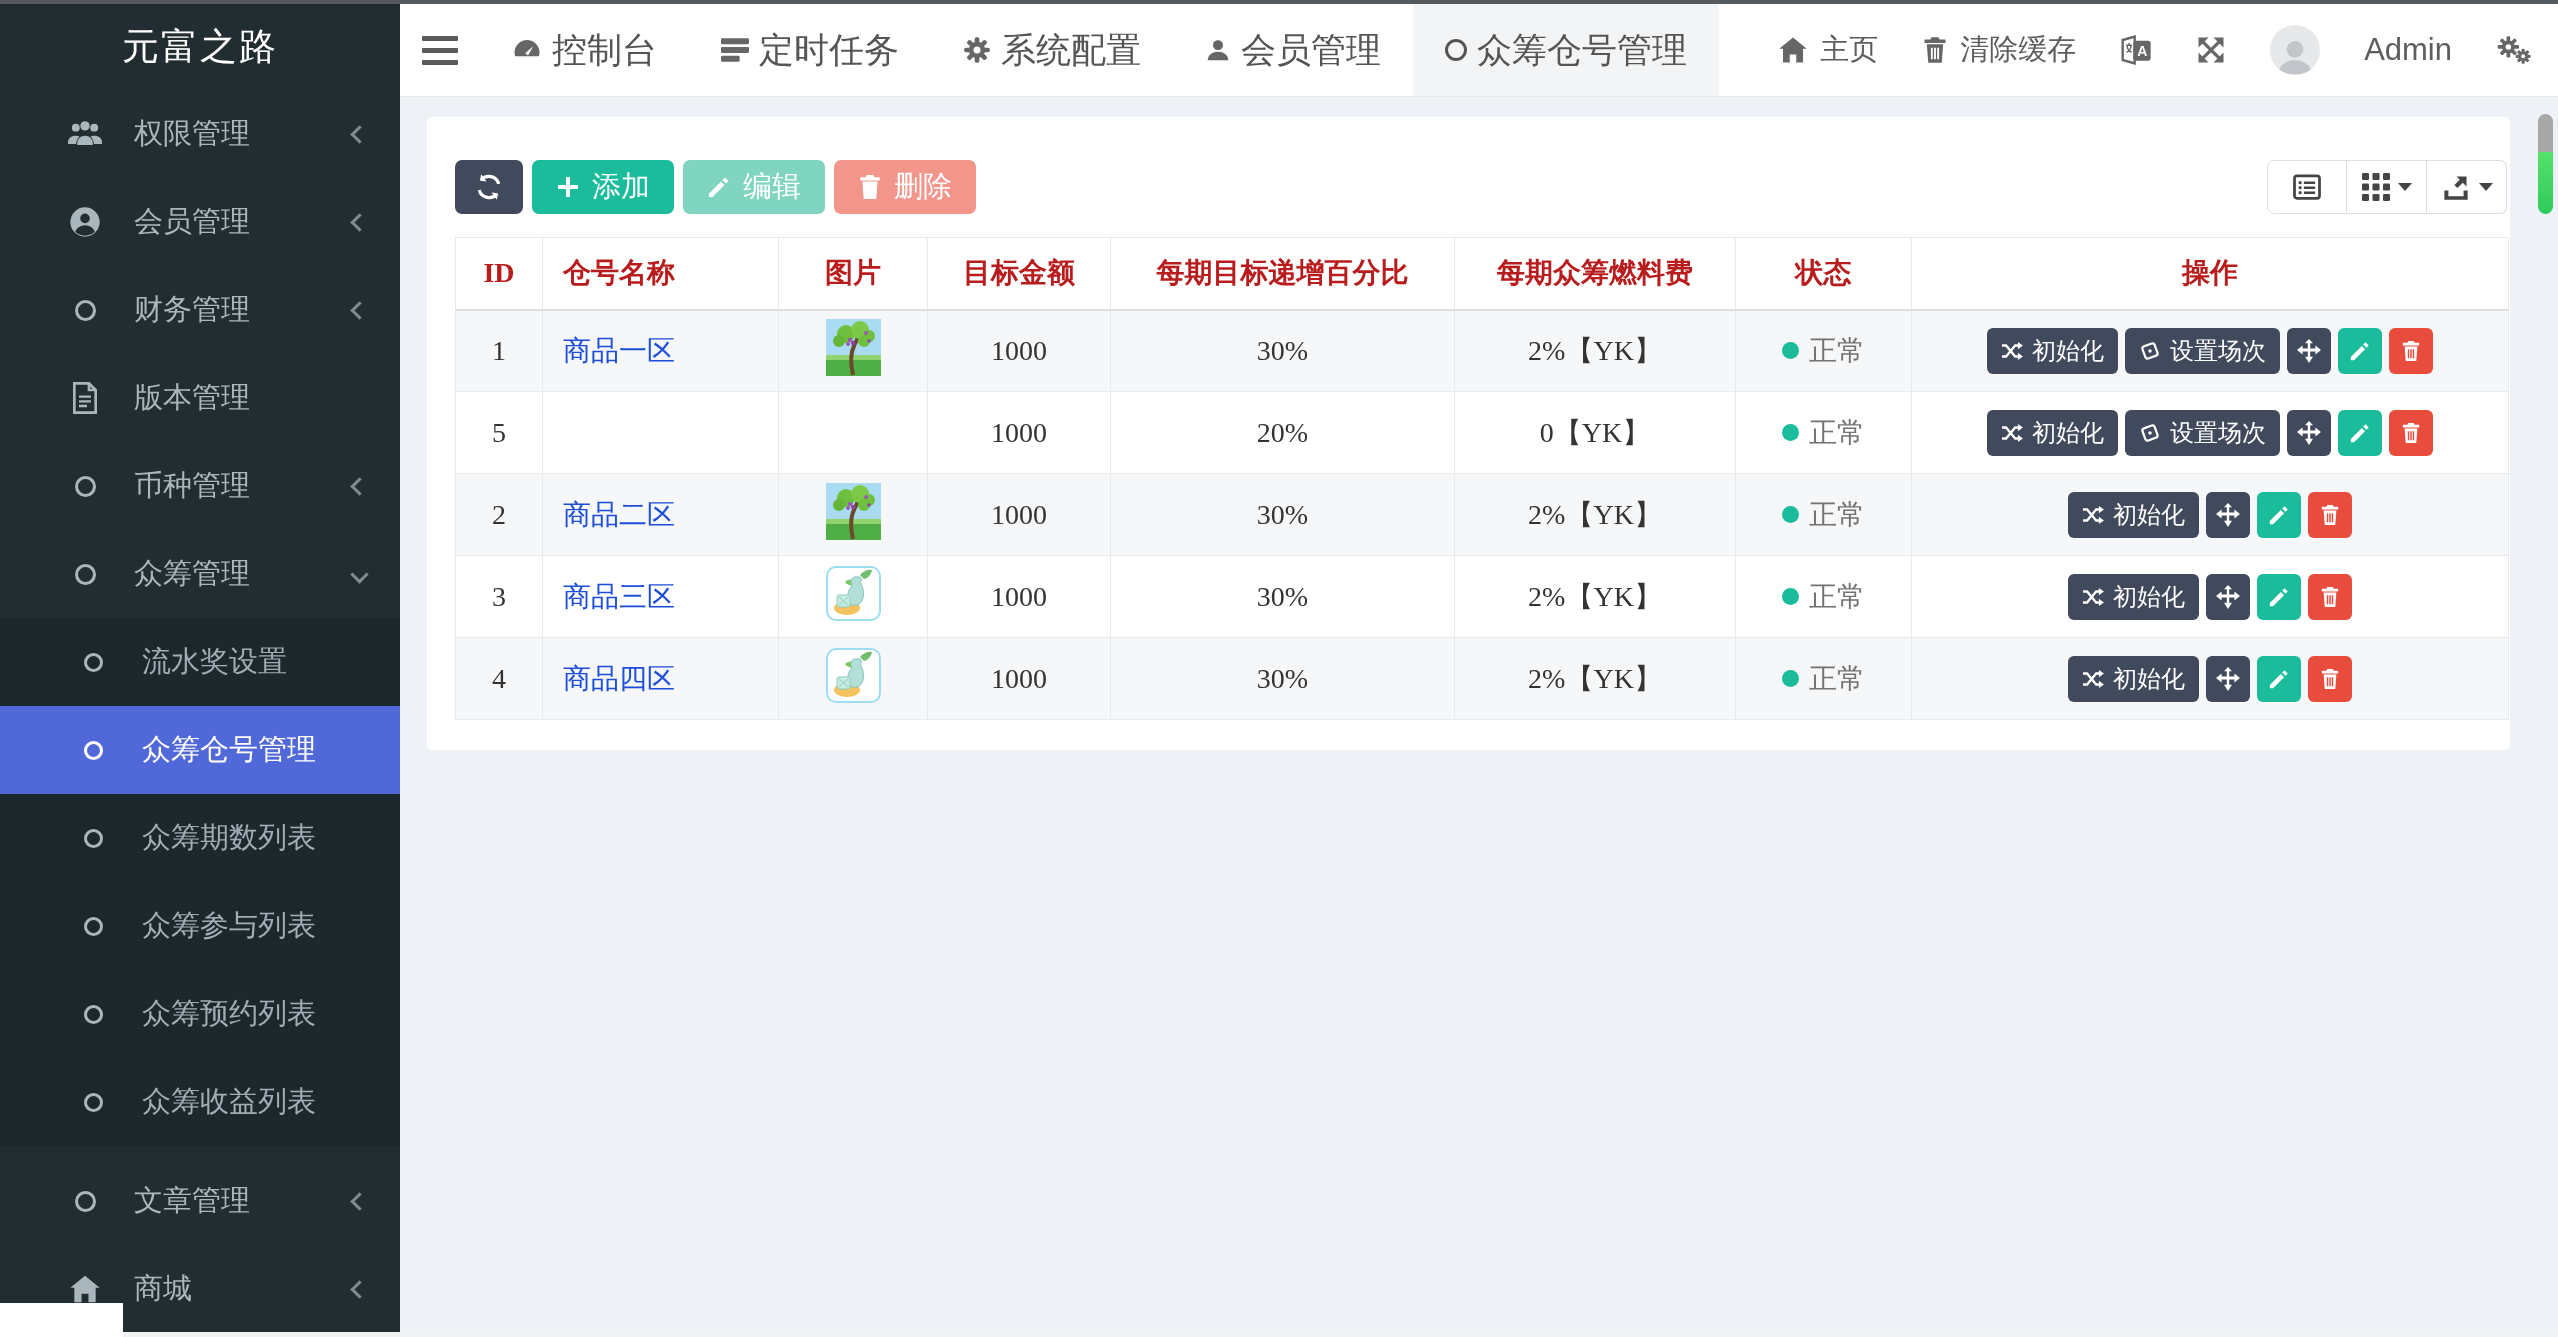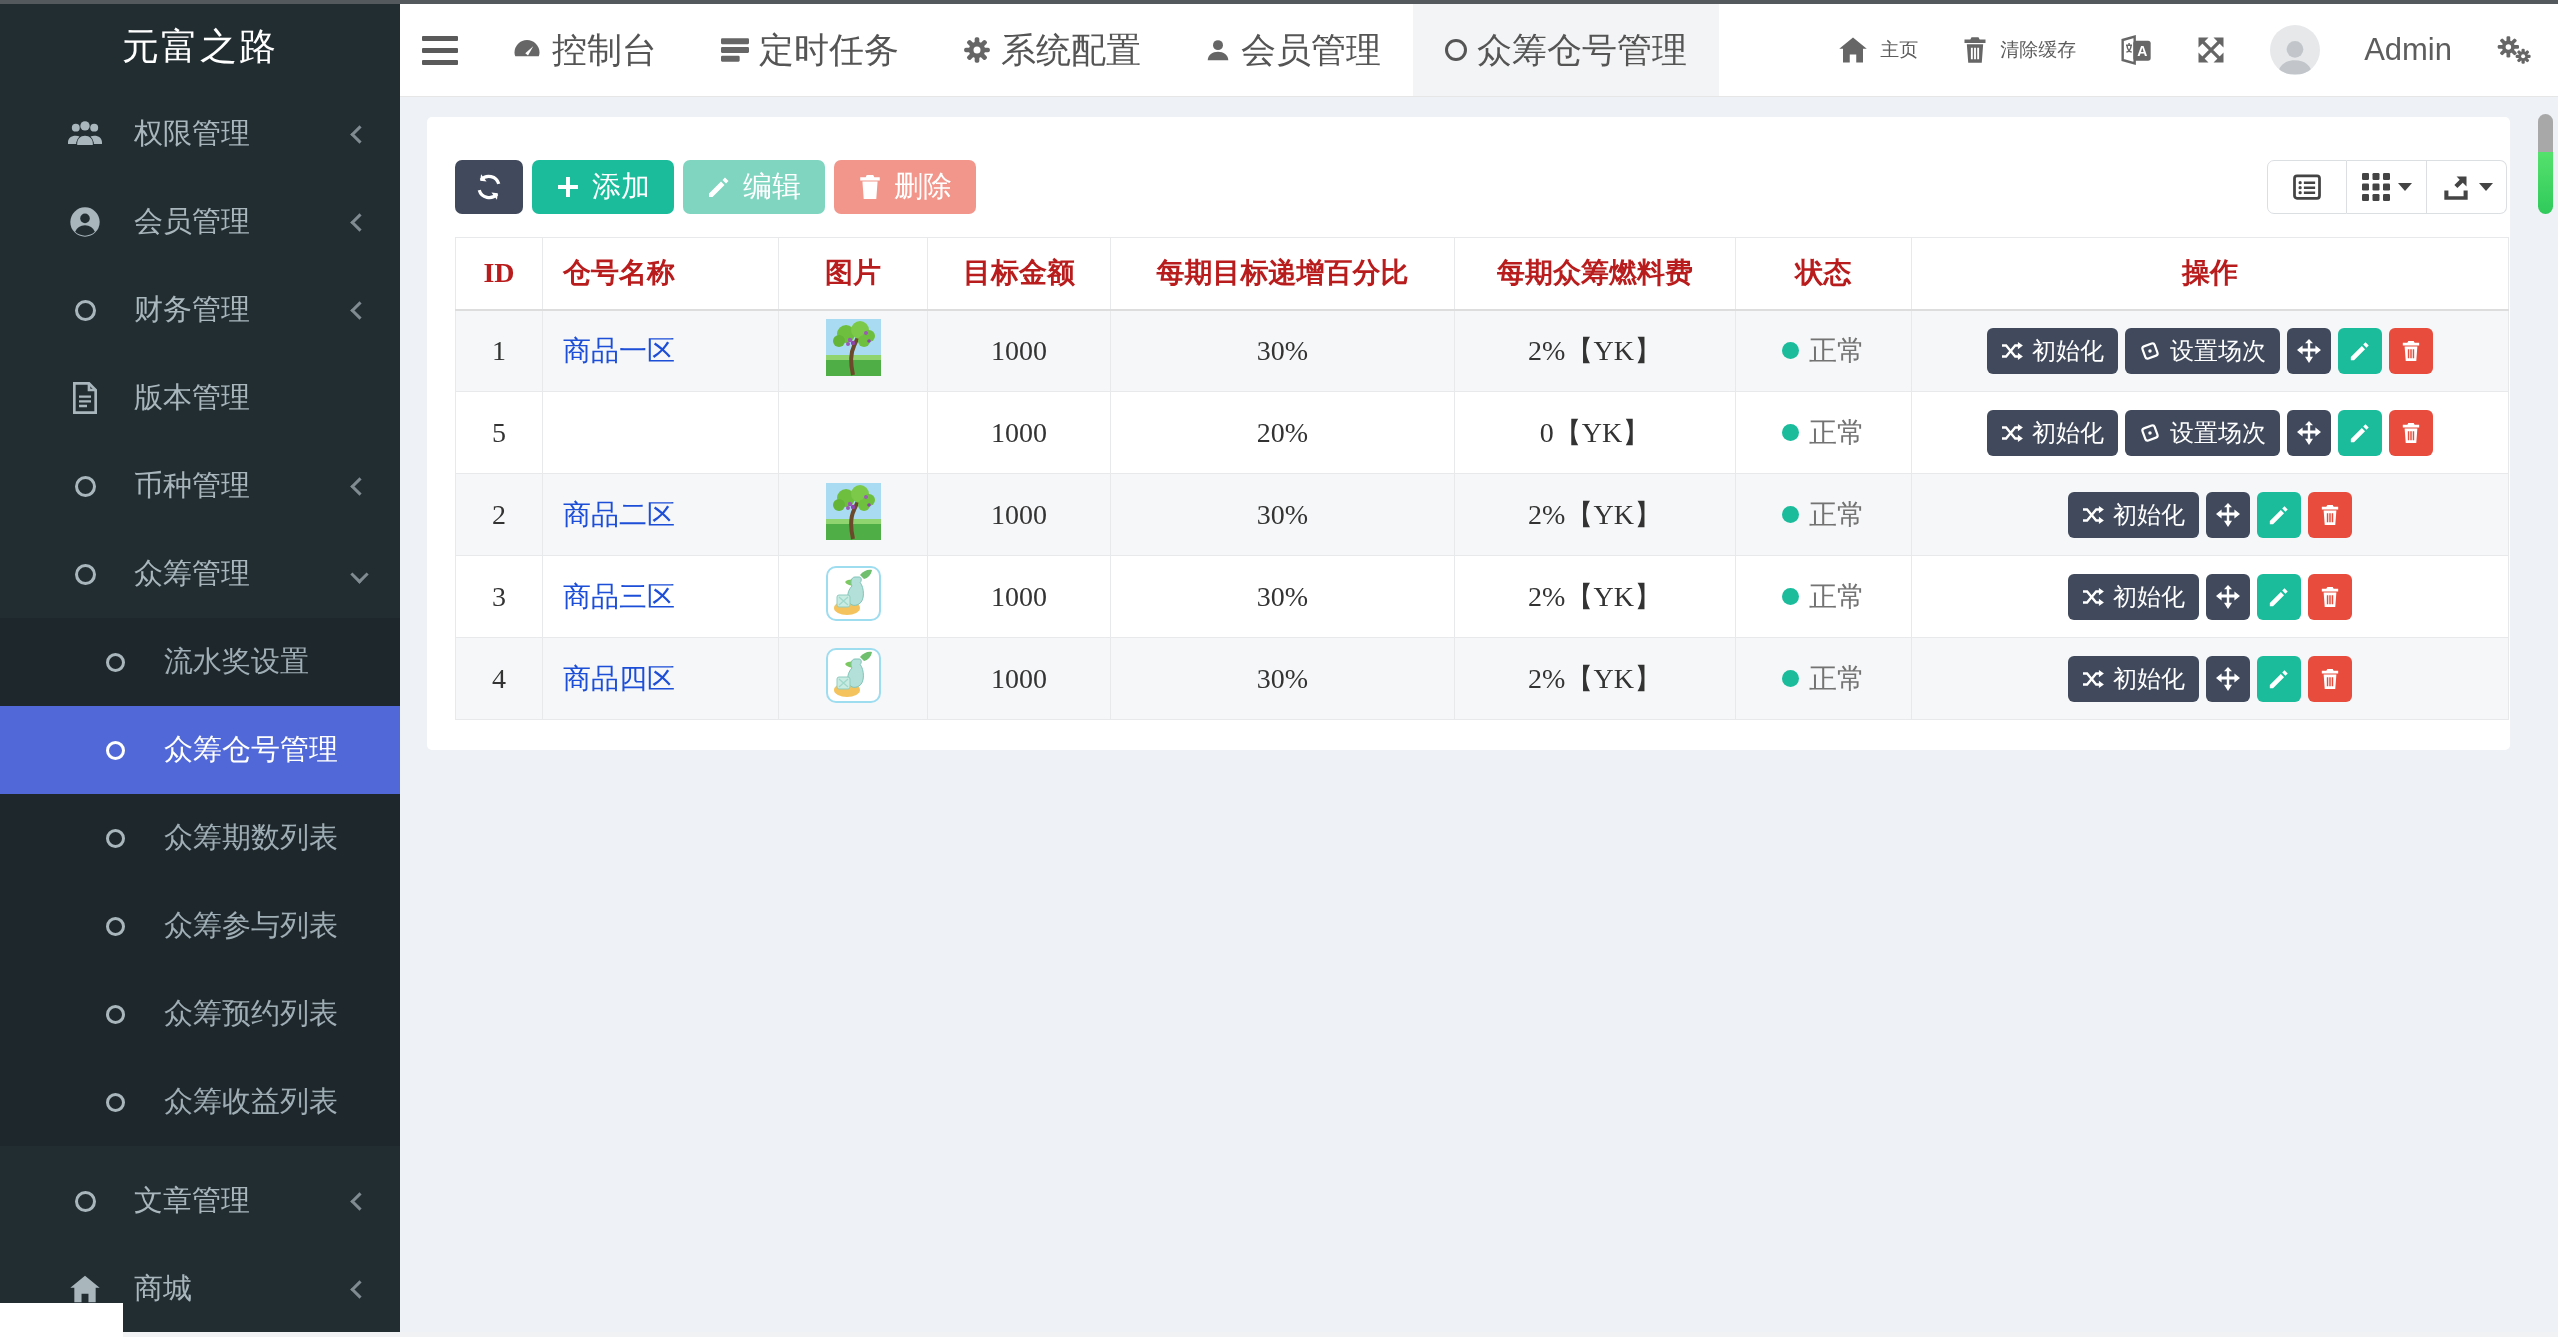--- a/index.html
+++ b/index.html
@@ -16,35 +16,35 @@
   .brand{height:86px;display:flex;align-items:center;justify-content:center;color:#fff;font-size:37px;letter-spacing:2px;}
   .menu-item{height:88px;display:flex;align-items:center;padding:0 34px 0 62px;color:#a9b7bd;font-size:29px;cursor:pointer;}
   .mi-icon{width:46px;display:flex;justify-content:center;margin-right:26px;color:#a9b7bd;}
   .mi-label{flex:0 0 auto;}
   .chev{width:13px;height:13px;border-left:3px solid #7f8b91;border-bottom:3px solid #7f8b91;display:inline-block;}
   .chev-left{transform:rotate(45deg);}
   .chev-down{transform:rotate(-45deg);}
   .menu-item .chev{margin-left:auto;}
   .ring{width:21px;height:21px;border:3px solid currentColor;border-radius:50%;display:inline-block;}
   .submenu{background:#1d272c;}
-  .submenu .menu-item{height:88px;padding-left:92px;font-size:29px;color:#9fadb4;}
+  .submenu .menu-item{height:88px;padding-left:70px;font-size:29px;color:#9fadb4;}
   .submenu .ring{width:19px;height:19px;}
   .menu-item.active{background:#5169d8;color:#fff;}
   .menu-item.active .mi-icon{color:#fff;}
   .whitebox{position:absolute;left:0;bottom:0;width:123px;height:34px;background:#ffffff;z-index:45;}
 
   
   .navbar{position:absolute;left:400px;top:4px;right:0;height:93px;background:#fff;border-bottom:1px solid #e6e6e6;display:flex;align-items:stretch;z-index:20;}
   .hamburger{width:80px;display:flex;flex-direction:column;justify-content:center;align-items:center;gap:7px;cursor:pointer;}
   .hamburger i{width:36px;height:5px;background:#5a5a5a;border-radius:1px;}
   .nav-tab{display:flex;align-items:center;gap:10px;padding:0 32px;font-size:35px;color:#555;cursor:pointer;}
   .nav-tab .ring{width:22px;height:22px;border-width:3px;color:#555;}
   .nav-tab.active{background:#f3f4f5;}
   .nav-right{margin-left:auto;display:flex;align-items:center;gap:44px;padding-right:26px;}
-  .nav-link{display:flex;align-items:center;gap:12px;font-size:19px;color:#5d5d5d;cursor:pointer;}
+  .nav-link{display:flex;align-items:center;gap:12px;font-size:29px;color:#5d5d5d;cursor:pointer;}
   .nav-ic{color:#666;}
   .avatar{width:50px;height:50px;border-radius:50%;background:#e6e8ea;display:flex;align-items:flex-end;justify-content:center;overflow:hidden;cursor:pointer;}
   .admin-name{font-size:31px;color:#5d5d5d;}
 
   
   .content{position:absolute;left:400px;top:97px;right:0;bottom:0;background:#eef1f5;font-family:Liberation Serif, serif;}
   .panel{position:absolute;left:27px;top:20px;width:2083px;height:633px;background:#fff;border-radius:5px;}
   .toolbar{position:absolute;left:28px;top:43px;display:flex;gap:9px;}
   .btn{display:inline-flex;align-items:center;justify-content:center;gap:12px;height:54px;border:none;border-radius:7px;color:#fff;font-size:29px;cursor:pointer;font-family:inherit;}
   .btn-refresh{width:68px;background:#414a5c;}

